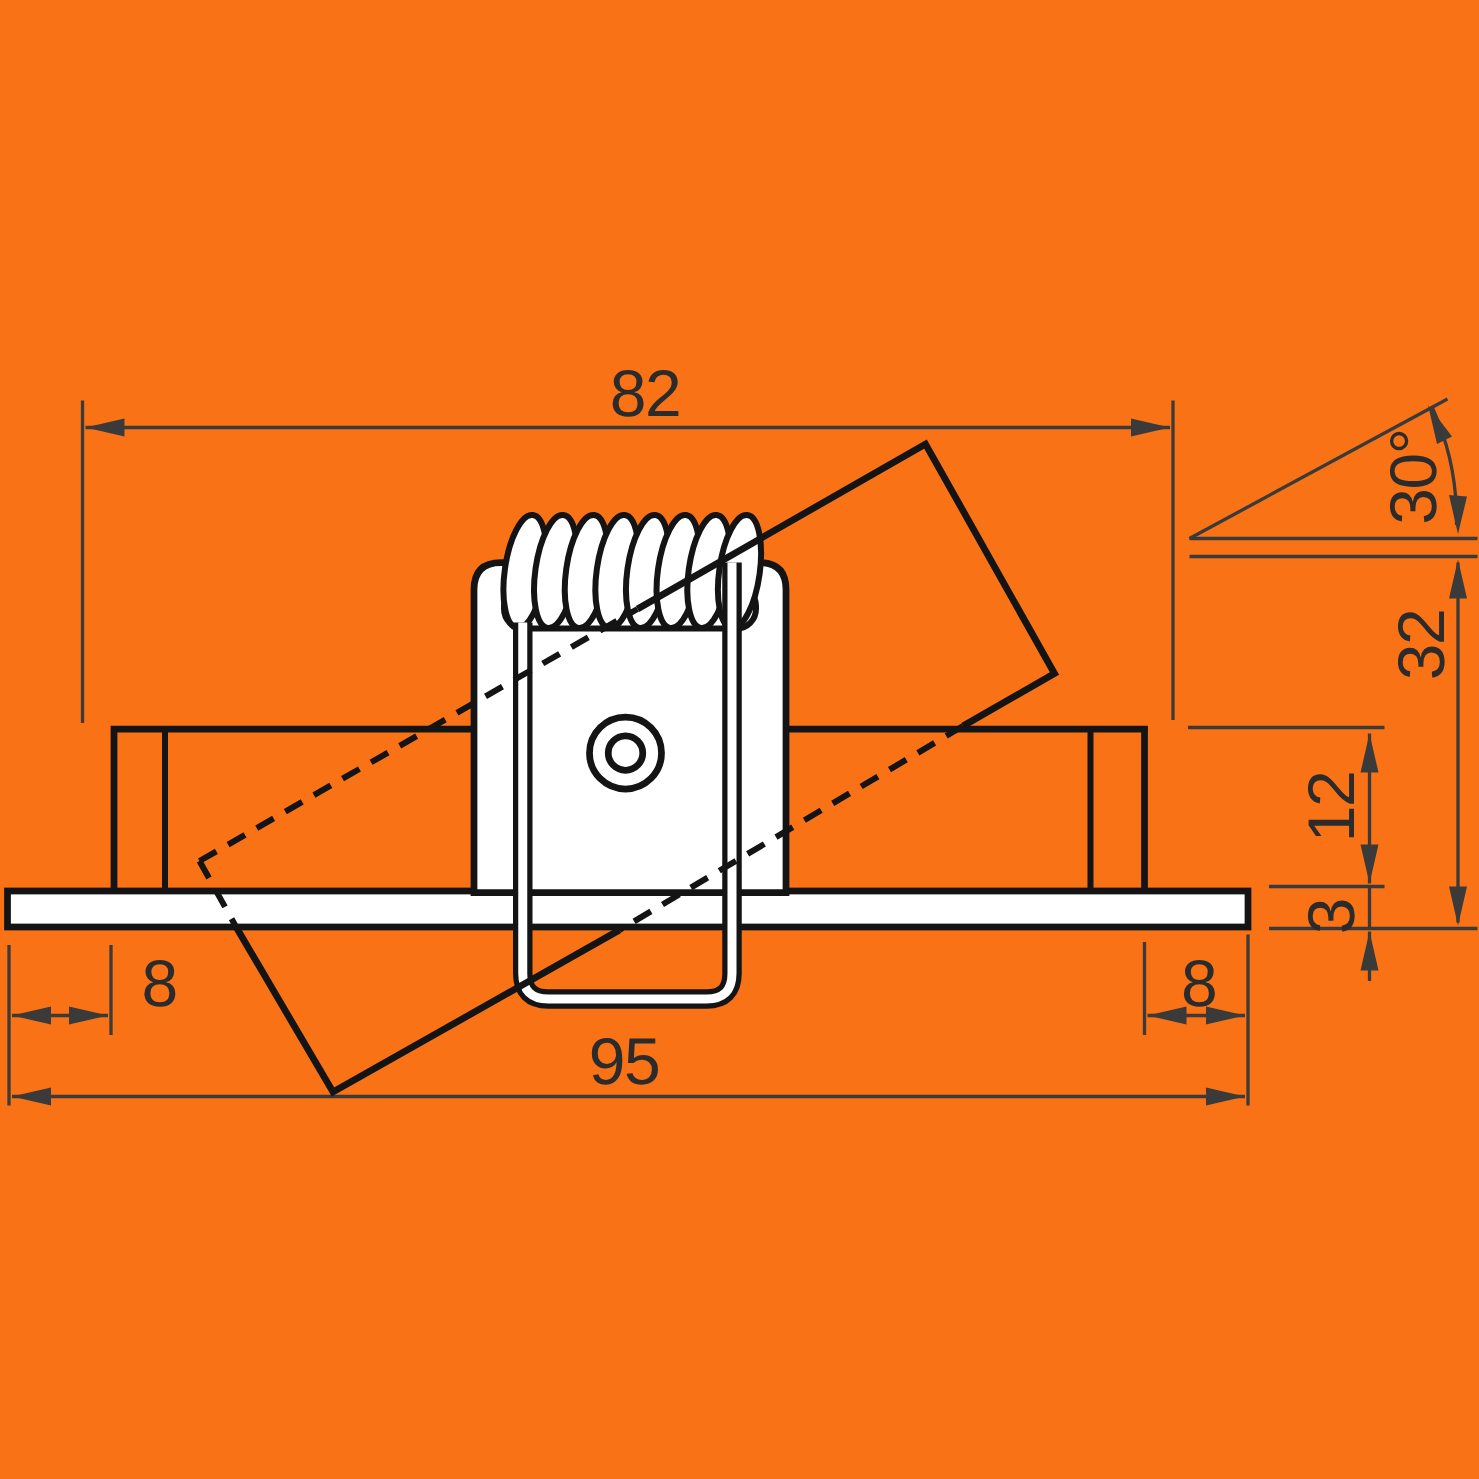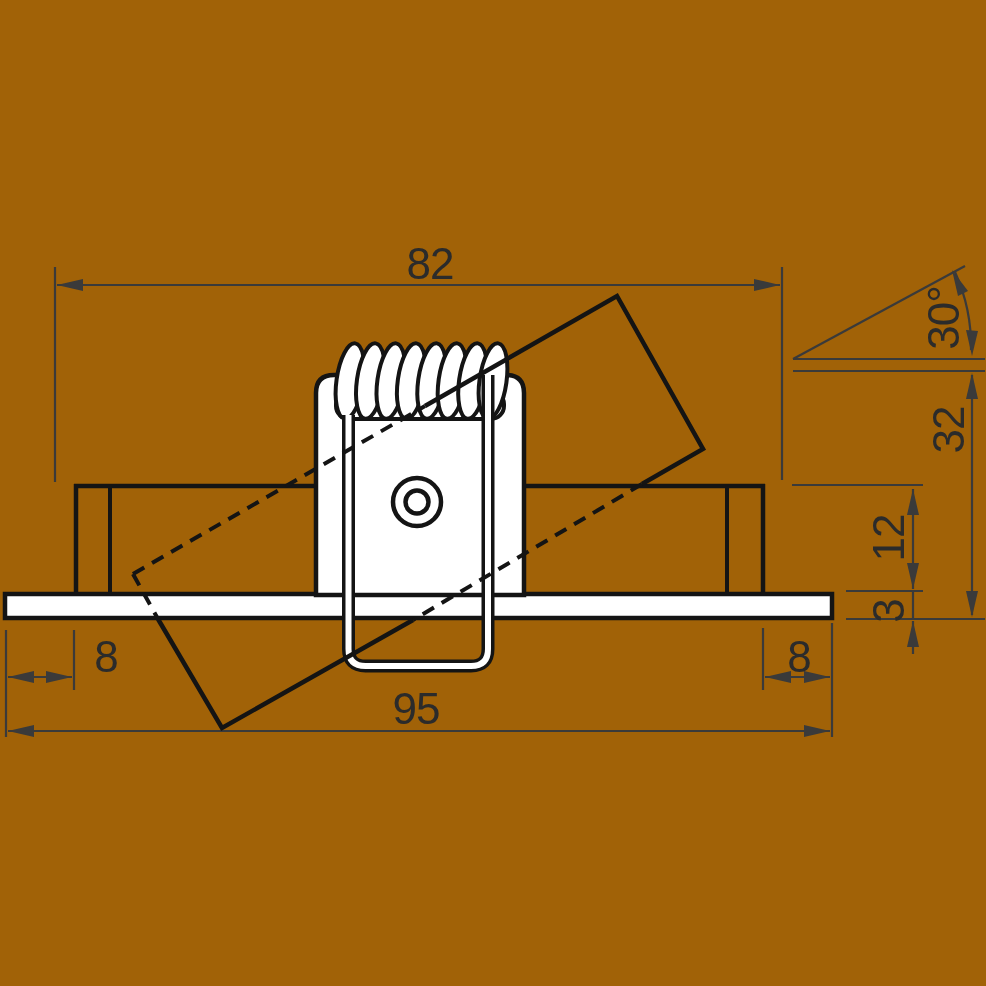--- a/index.html
+++ b/index.html
@@ -7,21 +7,21 @@
     padding: 0;
     background: #ffffff;
     width: 986px;
     height: 986px;
     overflow: hidden;
   }
   #stage {
     position: relative;
     width: 986px;
     height: 986px;
-    background: #a16207;
+    background: #f97316;
   }
   svg { display: block; }
   .obj  { stroke: #141414; stroke-width: 4.5; fill: none; stroke-linecap: butt; }
   .obj-thin { stroke: #141414; stroke-width: 4; fill: none; }
   .obj-fill { stroke: #141414; stroke-width: 4.5; fill: #ffffff; }
   .obj-fill-thin { stroke: #141414; stroke-width: 4; fill: #ffffff; }
   .hidden-edge { stroke: #141414; stroke-width: 4; fill: none; stroke-dasharray: 13 9; }
   .dim  { stroke: #3a3a3a; stroke-width: 2.2; fill: none; }
   .dim-arrow { fill: #3a3a3a; stroke: none; }
   .dim-text {

